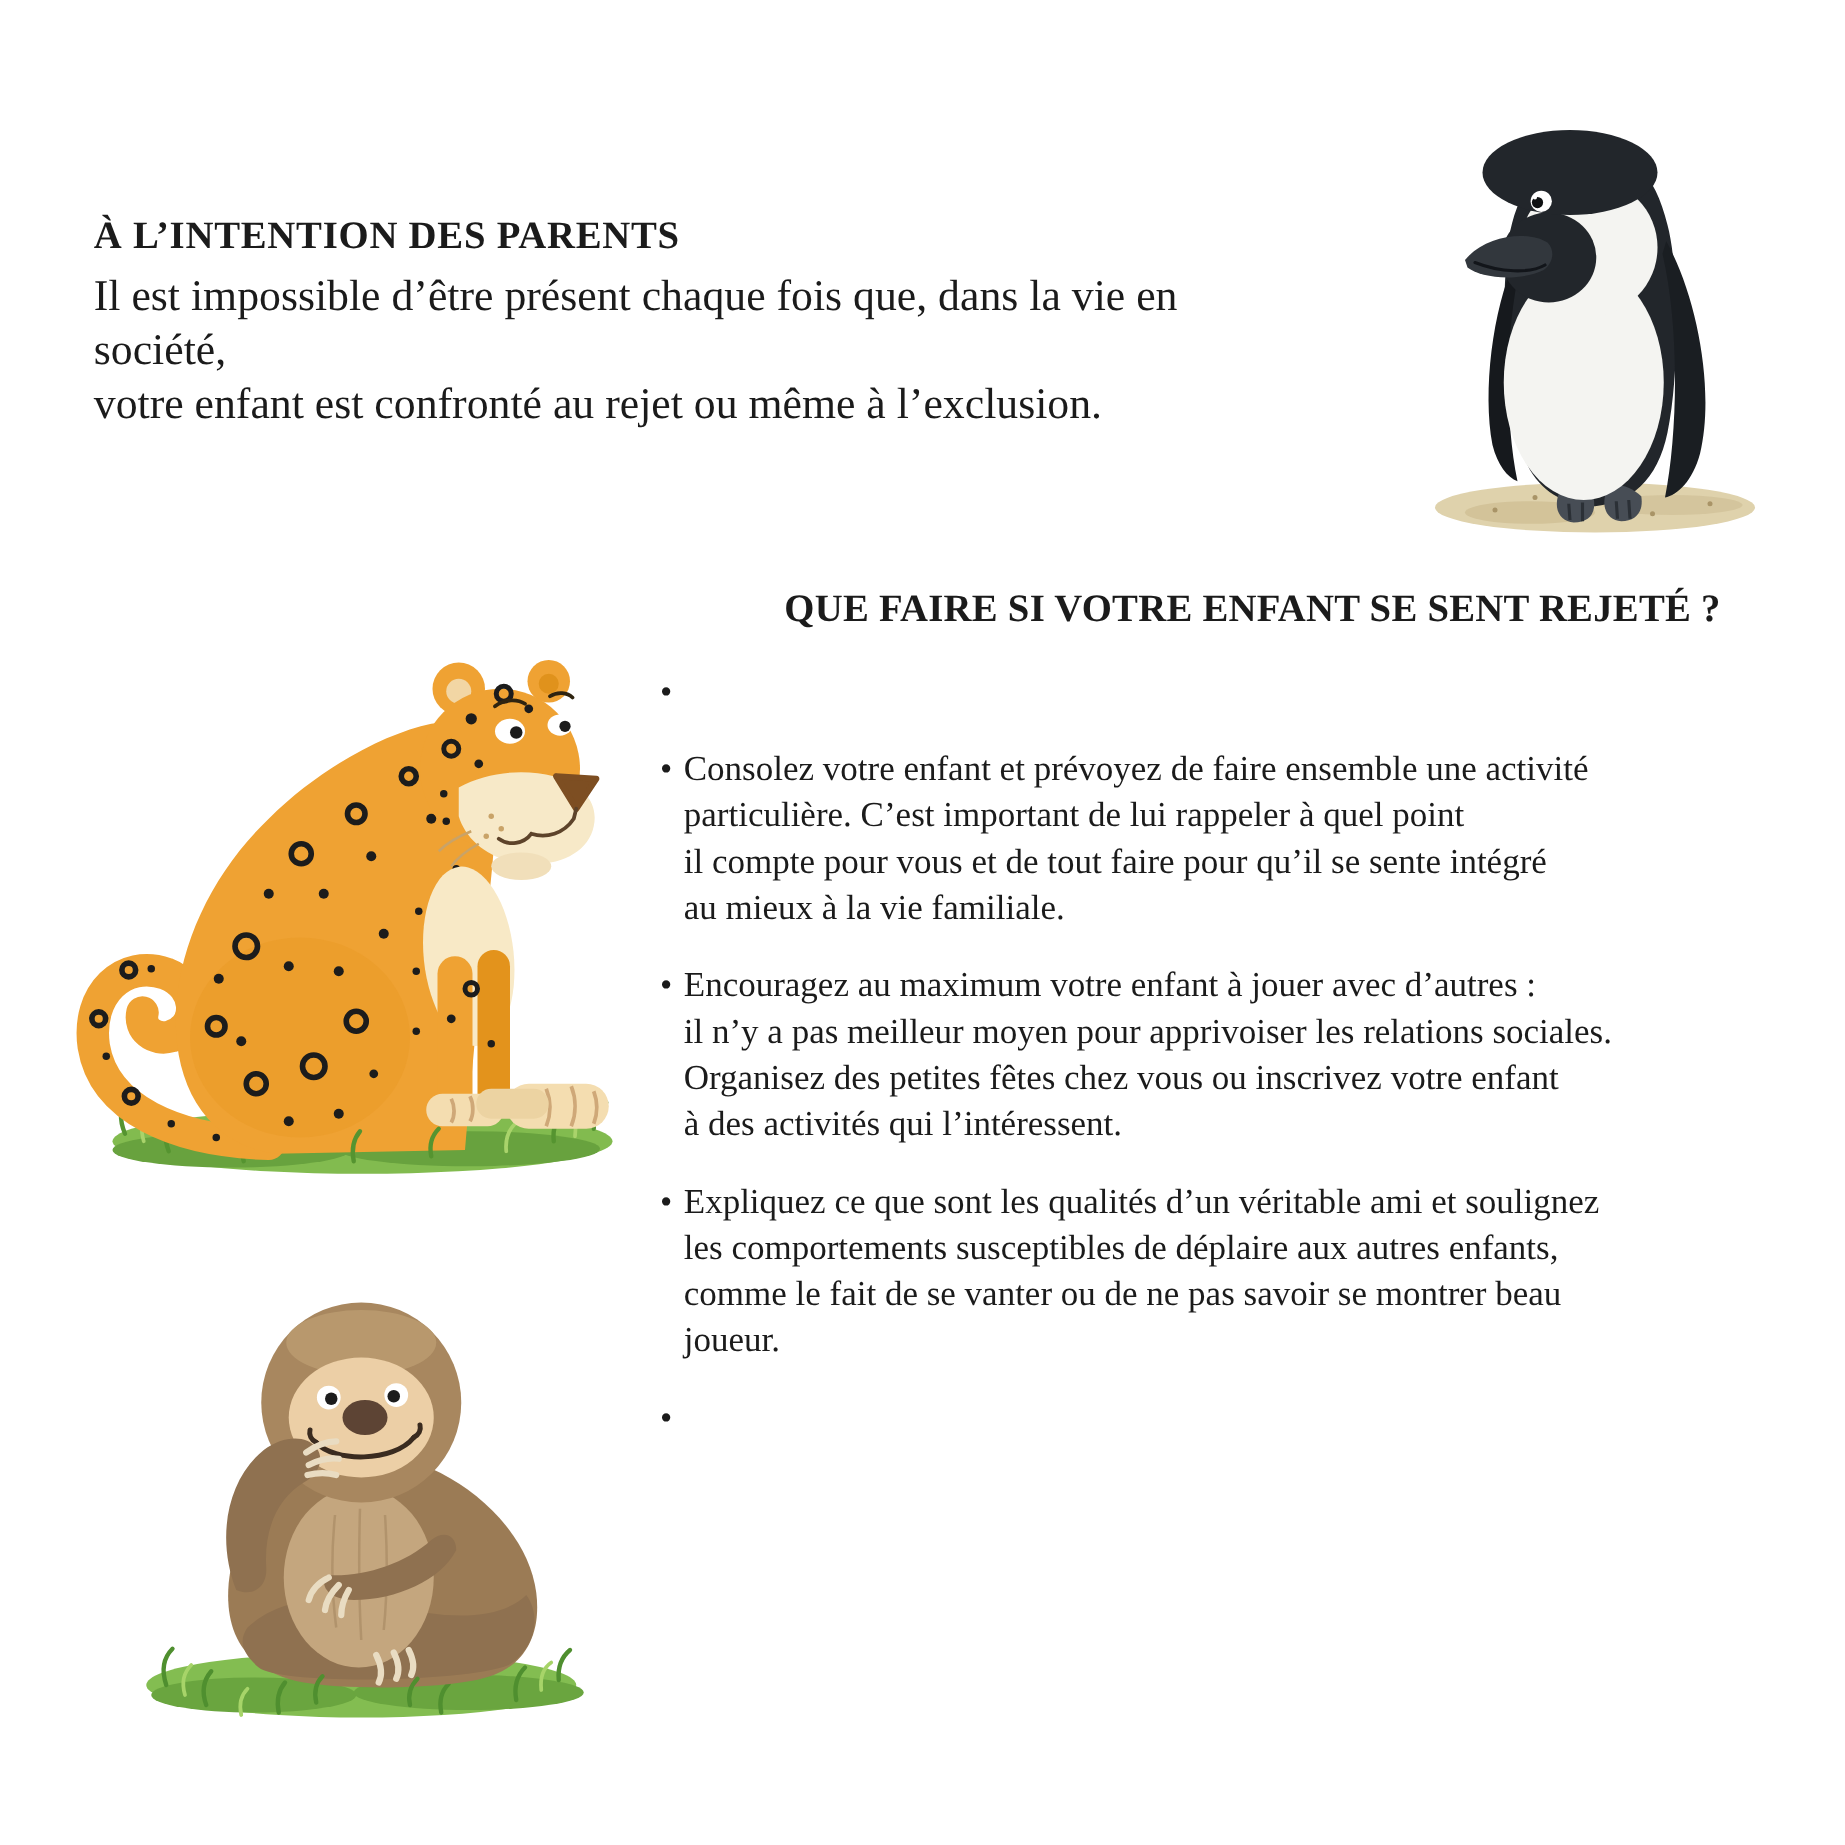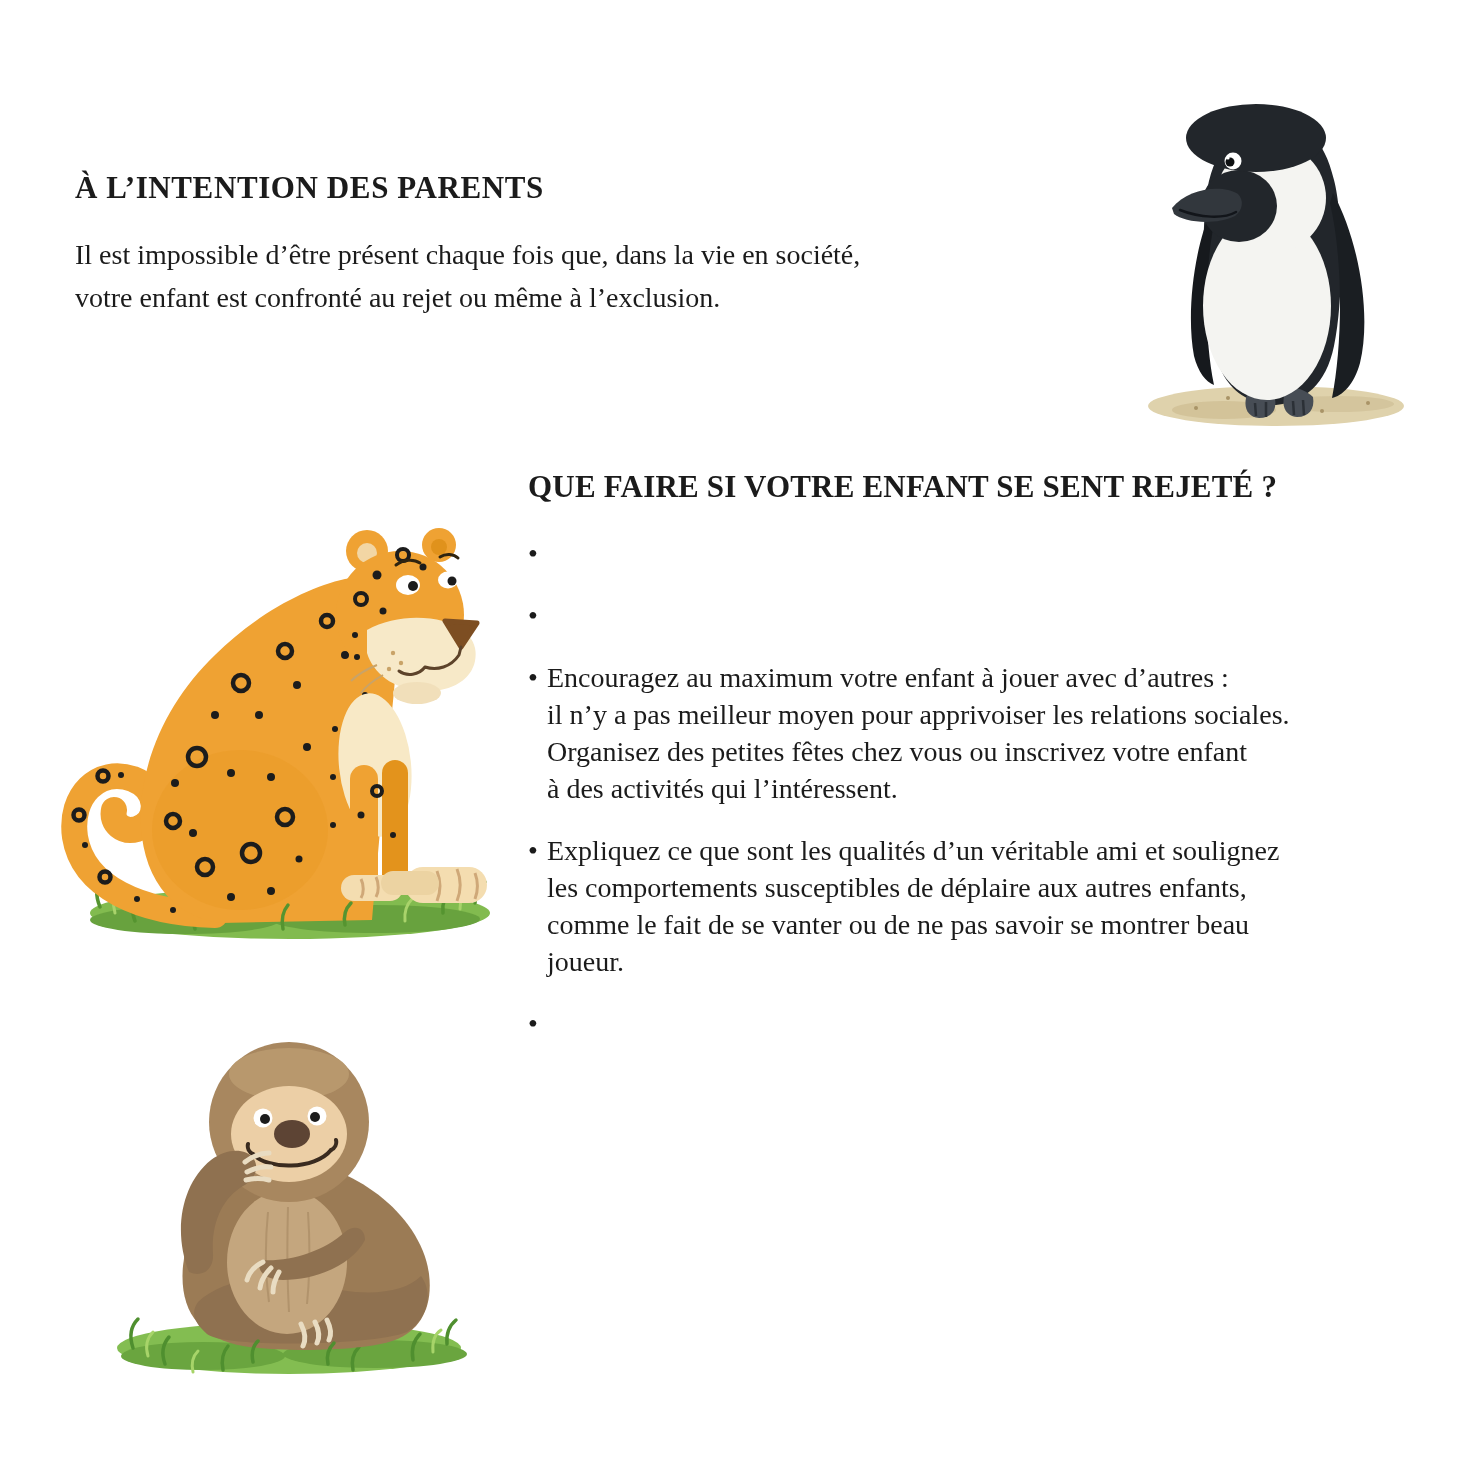--- a/index.html
+++ b/index.html
@@ -8,24 +8,24 @@
   body { width:1476px; height:1476px; }
   .page {
     position:relative; width:1476px; height:1380px;
     background:#ffffff; color:#1b1b1b;
     font-family:"Liberation Serif","DejaVu Serif",serif;
     overflow:hidden;
   }
   
   .intro { position:absolute; left:75px; top:170px; width:960px; }
   .intro-heading { font-size:31px; font-weight:bold; letter-spacing:0.6px; white-space:nowrap; }
-  .intro-body   { margin-top:27px; font-size:28px; line-height:43px; white-space:pre-line; }
+  .intro-body   { margin-top:9px; font-size:35px; line-height:43px; white-space:pre-line; }
   
   .advice { position:absolute; left:528px; top:469px; width:948px; }
-  .advice-heading { font-size:31px; font-weight:bold; letter-spacing:0.2px; white-space:nowrap; }
+  .advice-heading { font-size:31px; font-weight:bold; letter-spacing:0.2px; white-space:nowrap;text-align:center; }
   .advice-list { list-style:none; margin-top:30px; }
   .advice-item { display:flex; font-size:28px; line-height:37px; margin-bottom:25px; }
   .bullet-marker { flex:0 0 19px; }
   .item-text { white-space:pre-line; }
   
   figure.fig { position:absolute; }
   figure.fig svg { display:block; width:100%; height:100%; }
   #fig-penguin { left:1136px; top:98px;  width:278px; height:335px; }
   #fig-leopard { left:45px;  top:515px; width:450px; height:430px; }
   #fig-sloth   { left:103px; top:1022px; width:372px; height:365px; }
@@ -74,20 +74,24 @@
   </figure>
 
   <section class="advice">
     <h2 class="advice-heading">QUE FAIRE SI VOTRE ENFANT SE SENT REJETÉ ?</h2>
     <ul class="advice-list">
       <li class="advice-item">
         <span class="bullet-marker">•</span>
       </li>
       <li class="advice-item">
         <span class="bullet-marker">•</span>
+        <span class="item-text">Consolez votre enfant et prévoyez de faire ensemble une activité
+particulière. C’est important de lui rappeler à quel point
+il compte pour vous et de tout faire pour qu’il se sente intégré
+au mieux à la vie familiale.</span>
       </li>
       <li class="advice-item">
         <span class="bullet-marker">•</span>
         <span class="item-text">Encouragez au maximum votre enfant à jouer avec d’autres :
 il n’y a pas meilleur moyen pour apprivoiser les relations sociales.
 Organisez des petites fêtes chez vous ou inscrivez votre enfant
 à des activités qui l’intéressent.</span>
       </li>
       <li class="advice-item">
         <span class="bullet-marker">•</span>

